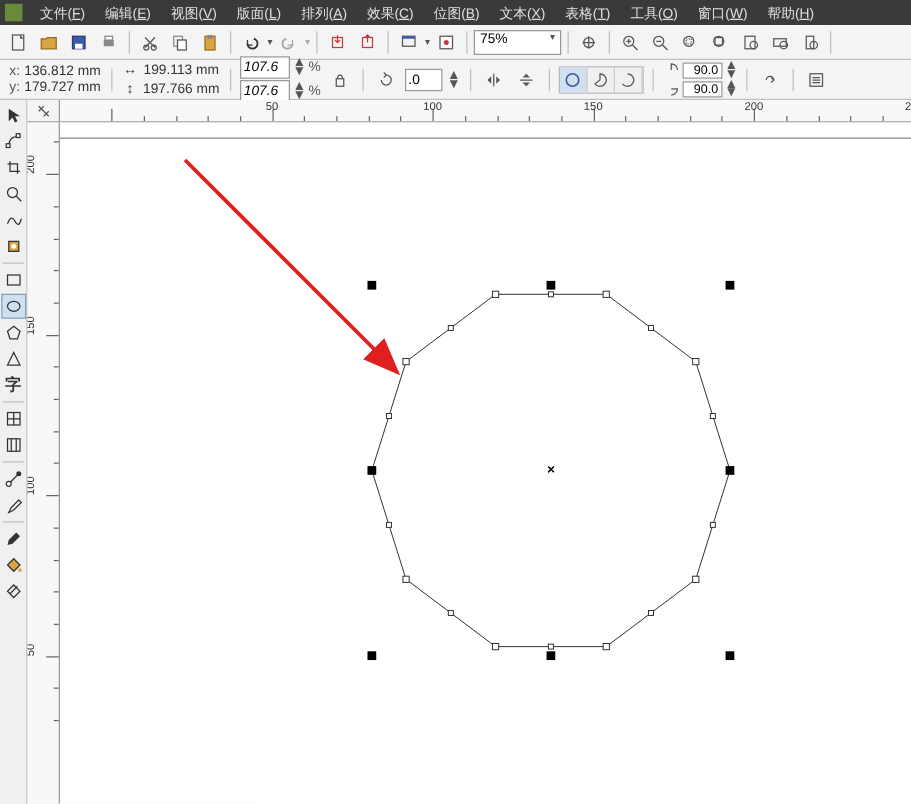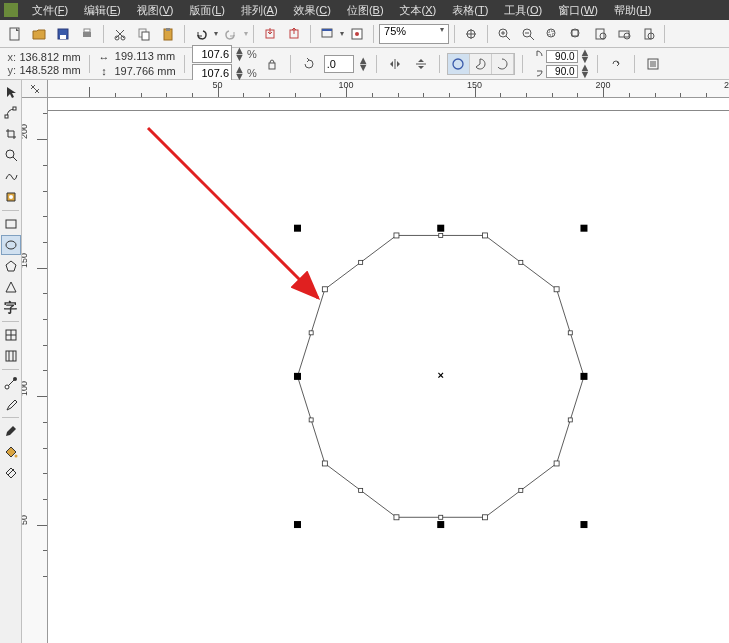--- a/index.html
+++ b/index.html
@@ -10,21 +10,21 @@
 .menubar-logo { width: 14px; height: 14px; background: #6a8a3a; margin-right: 4px; }
 .toolbar { background: #f4f4f4; border-bottom: 1px solid #c0c0c0; height: 28px; display: flex; align-items: center; padding: 2px 4px; gap: 2px; }
 .tool-btn { width: 22px; height: 22px; display: flex; align-items: center; justify-content: center; border: 1px solid transparent; }
 .tool-sep { width: 1px; height: 18px; background: #c0c0c0; margin: 0 3px; }
 .zoom-select { width: 70px; height: 20px; border: 1px solid #999; background: white; padding: 0 4px; display: flex; align-items: flex-start; justify-content: space-between; }
 .zoom-select::after { content: "▾"; font-size: 8px; color: #555; }
 .prop-bar { background: #f4f4f4; border-bottom: 1px solid #c0c0c0; height: 32px; display: flex; align-items: center; padding: 2px 4px; gap: 4px; }
 .coord-box { display: flex; align-items: center; gap: 2px; color: #333; }
 .coord-label { width: 12px; text-align: right; color: #555; }
 .coord-value { width: 64px; text-align: center; }
-.coord-input { width: 40px; height: 18px; border: 1px solid #999; background: white; text-align: right; padding: 4px 2px; }
+.coord-input { width: 40px; height: 18px; border: 1px solid #999; background: white; padding: 4px 2px; font-style: italic; }
 .coord-unit { color: #555; }
 .spin-arrows { display: flex; flex-direction: column; font-size: 6px; line-height: 7px; color: #555; }
 .percent-box { display: flex; flex-direction: column; gap: 1px; }
 .percent-row { display: flex; align-items: center; gap: 2px; }
 .tiny-icon { width: 14px; height: 14px; display: flex; align-items: center; justify-content: center; }
 .rot-input { width: 30px; height: 18px; border: 1px solid #999; background: white; padding: 0 2px; }
 .shape-row { display: flex; align-items: center; gap: 0; border: 1px solid #bbb; background: #f0f0f0; }
 .shape-btn { width: 22px; height: 20px; display: flex; align-items: center; justify-content: center; border-right: 1px solid #ccc; }
 .shape-btn.active { background: #d0e0f0; }
 .angle-group { display: flex; flex-direction: column; gap: 1px; }
@@ -213,21 +213,21 @@
 </div>
 
 <div class="prop-bar">
   <div style="display:flex;flex-direction:column;gap:1px">
     <div class="coord-box">
       <span class="coord-label">x:</span>
       <span class="coord-value">136.812 mm</span>
     </div>
     <div class="coord-box">
       <span class="coord-label">y:</span>
-      <span class="coord-value">148.528 mm</span>
+      <span class="coord-value">179.727 mm</span>
     </div>
   </div>
   <div class="tool-sep"></div>
   <div style="display:flex;flex-direction:column;gap:1px">
     <div class="coord-box">
       <span class="tiny-icon">↔</span>
       <span class="coord-value">199.113 mm</span>
     </div>
     <div class="coord-box">
       <span class="tiny-icon">↕</span>

